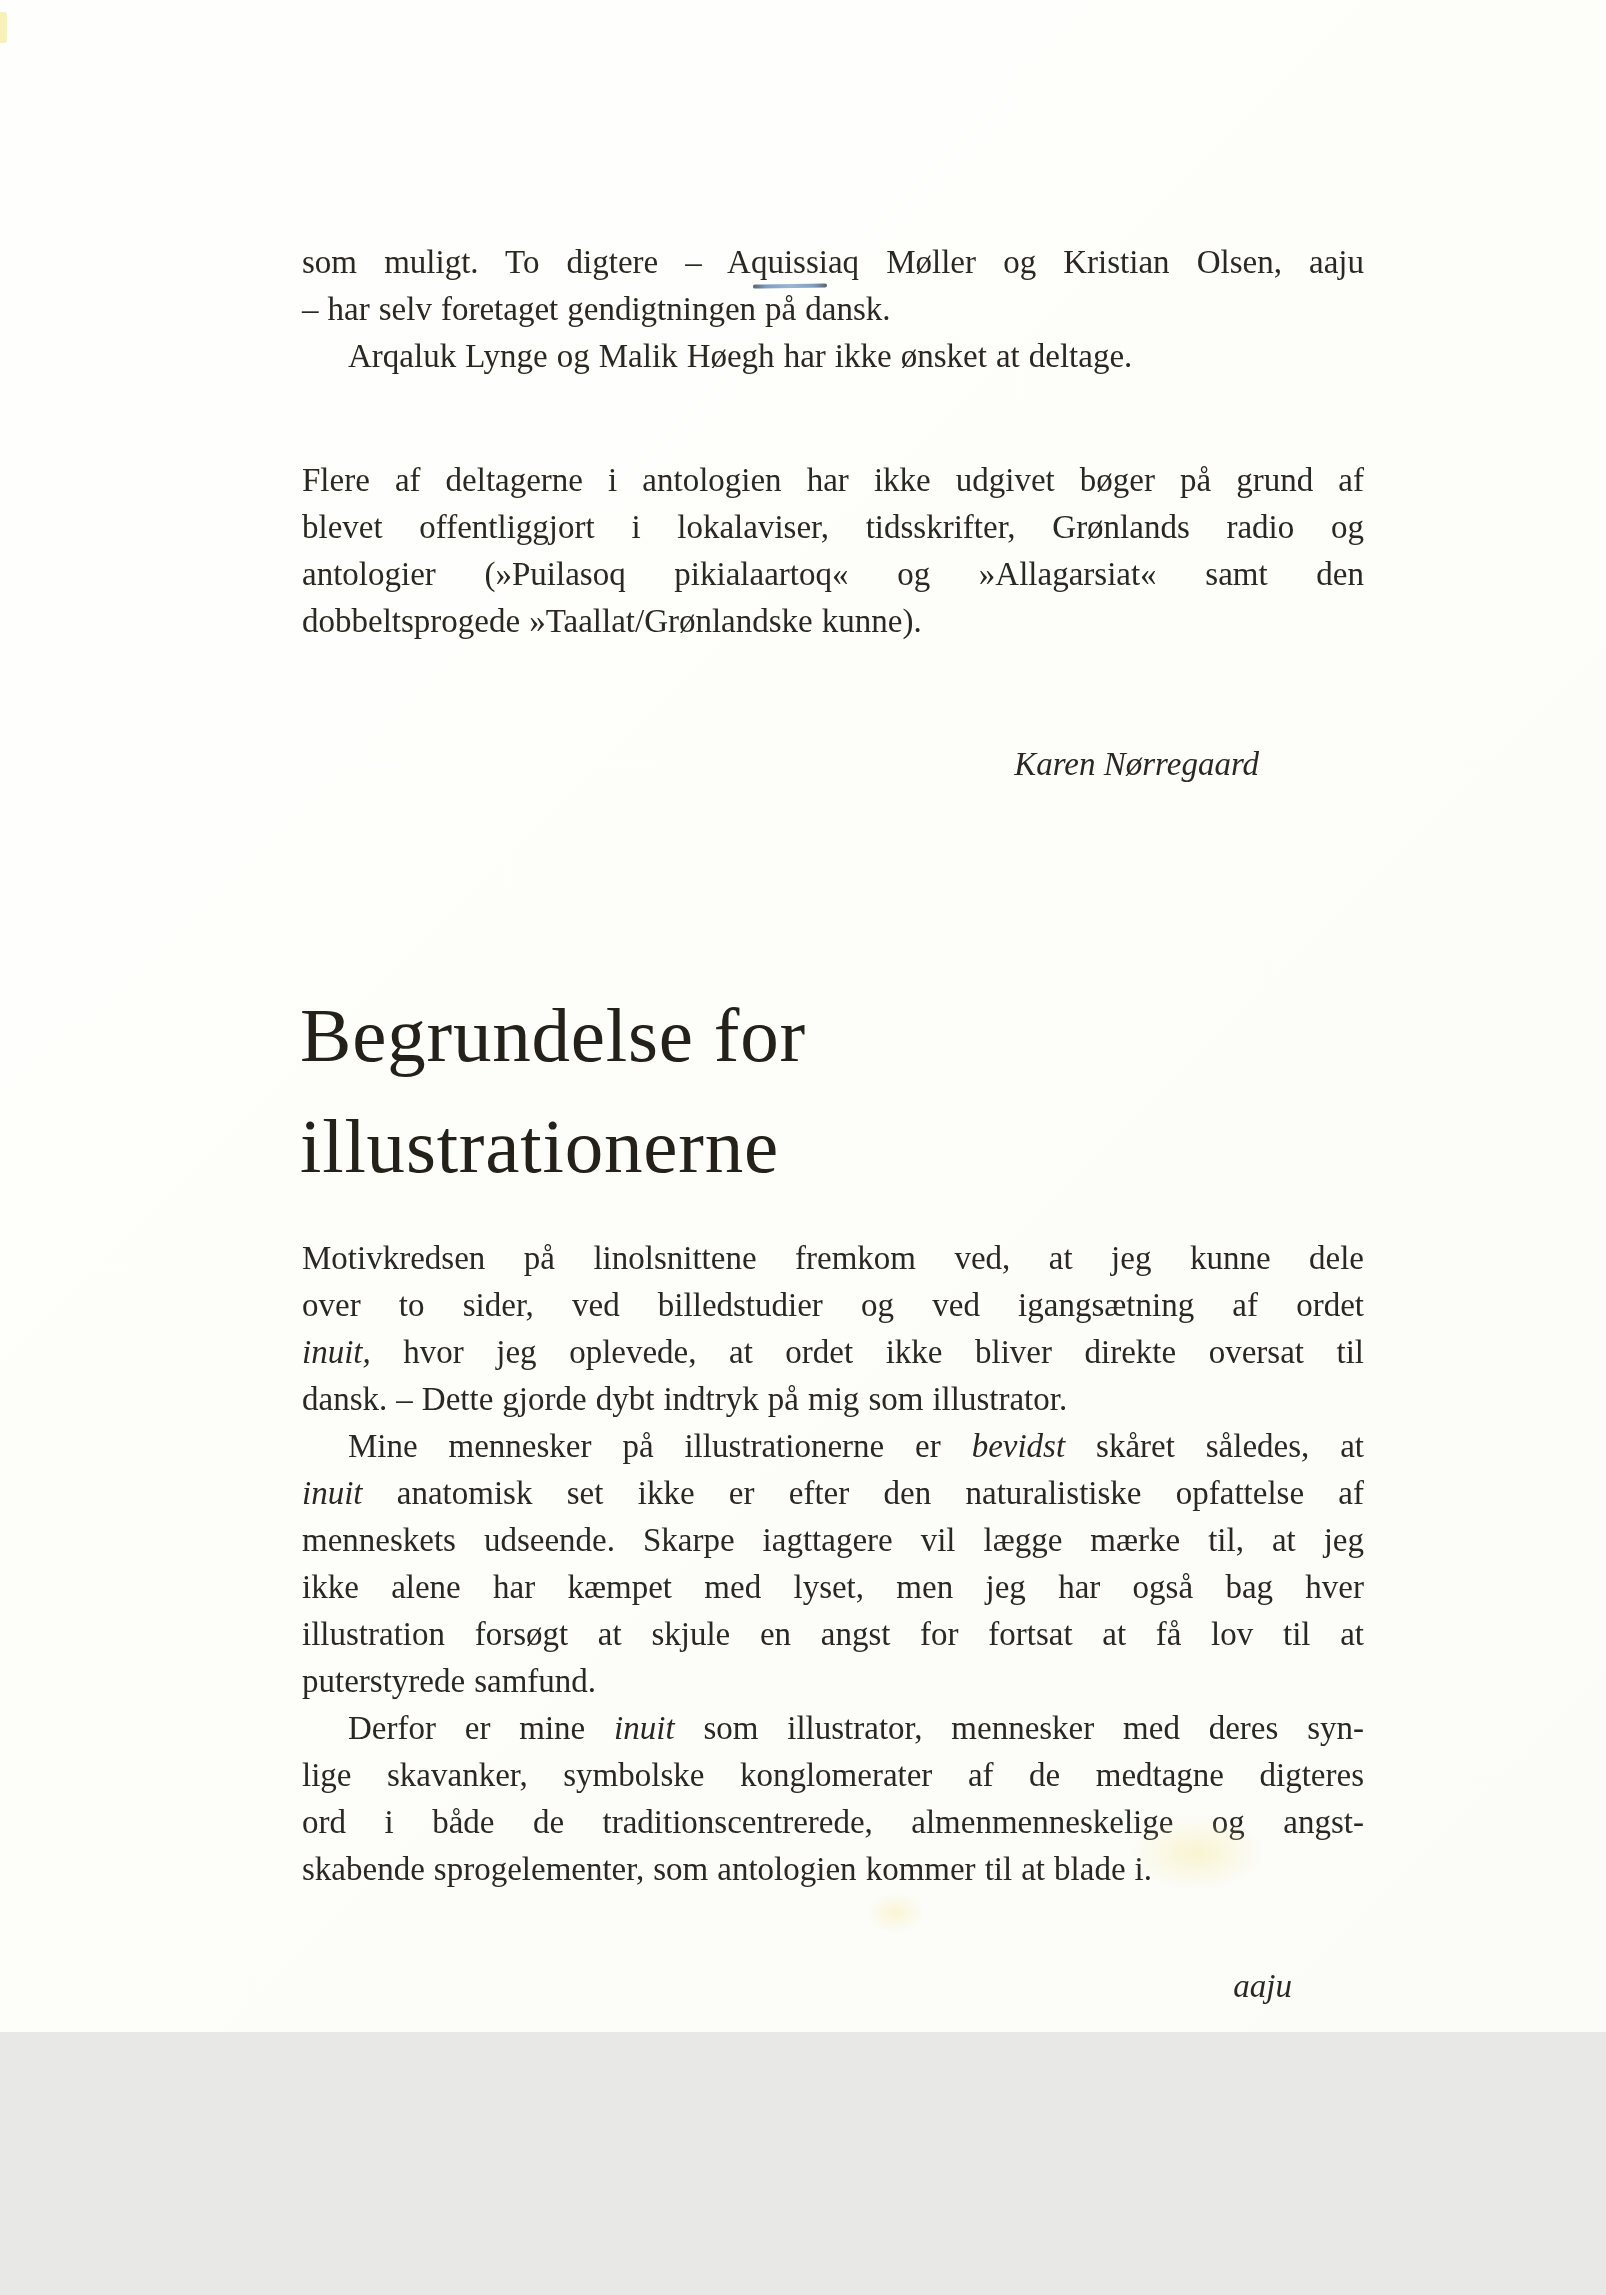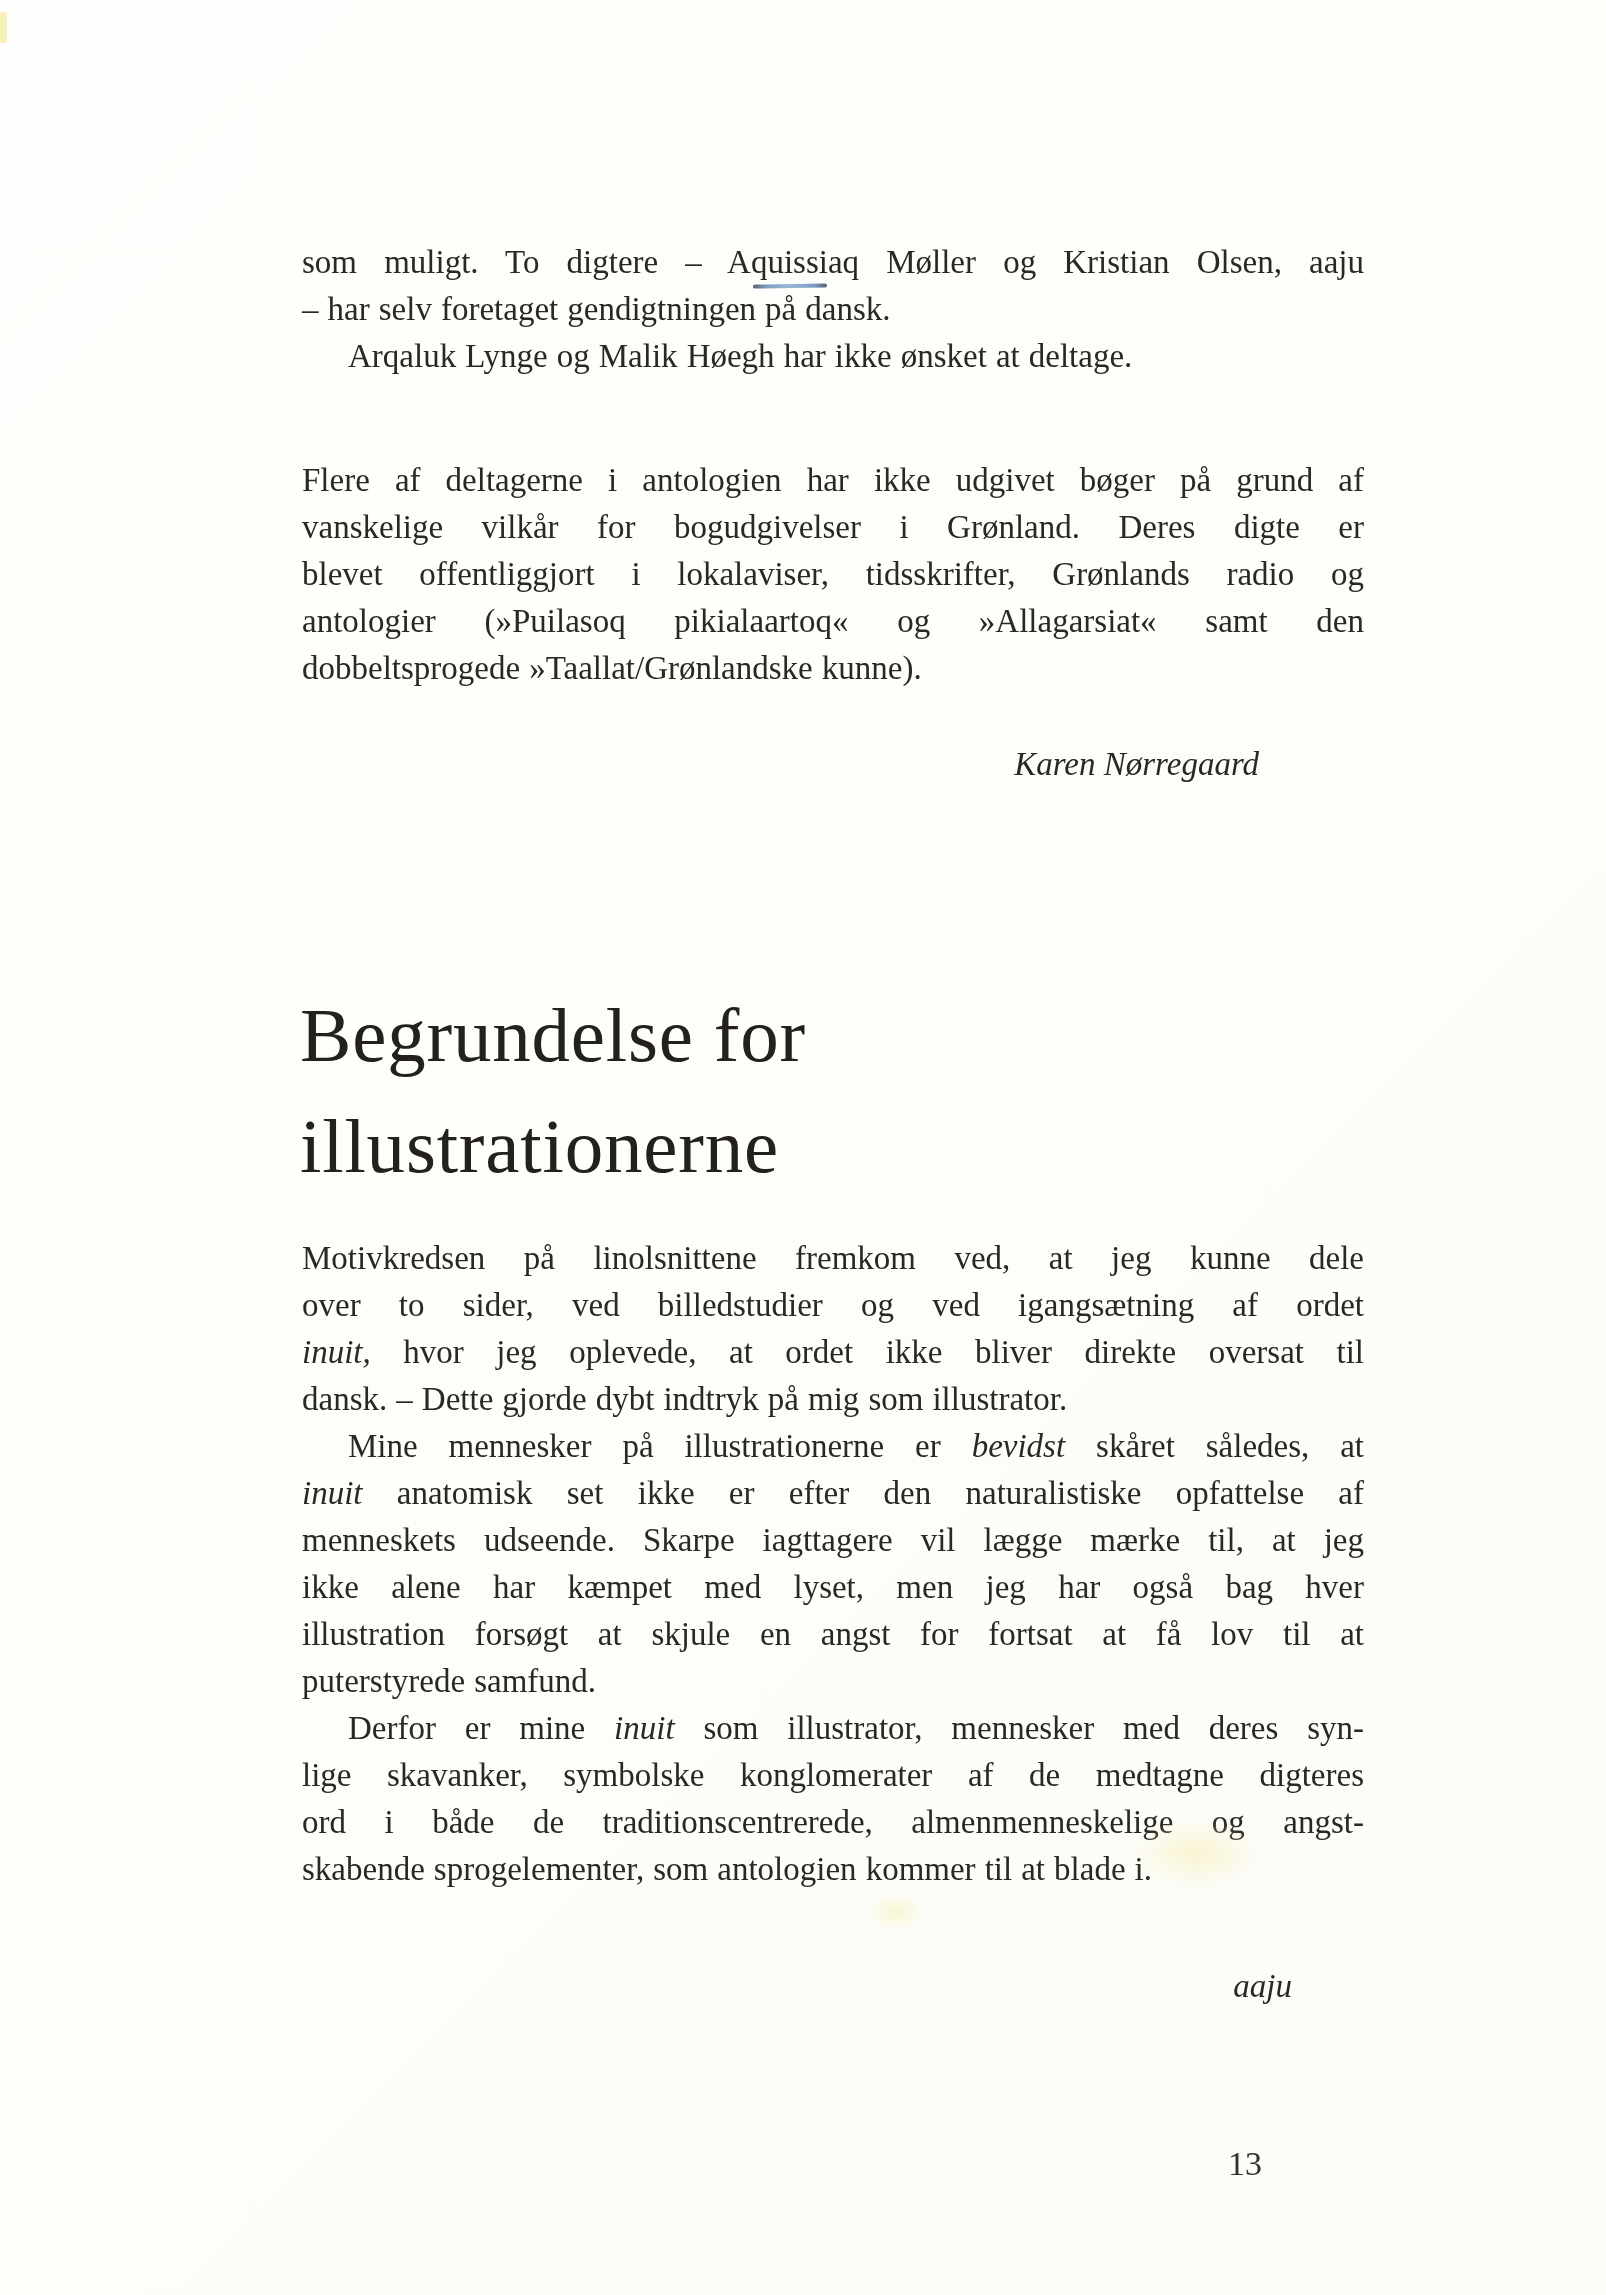--- a/index.html
+++ b/index.html
@@ -3,21 +3,21 @@
 <meta charset="utf-8">
 <style>
   html, body {
     margin: 0;
     padding: 0;
     background: #e8e8e6;
   }
   .page {
     position: relative;
     width: 1607px;
-    height: 2295px;
+    height: 2032px;
     margin: 0 auto;
     background: linear-gradient(135deg, #fefefc 0%, #fdfdfa 55%, #fbfbf7 100%);
     overflow: hidden;
     font-family: "Liberation Serif", serif;
     color: #26241c;
   }
   
   .textcol {
     position: absolute;
     left: 302px;
@@ -119,21 +119,20 @@
   <div class="textcol block-a">
       <div class="line"><span>som muligt. To digtere – Aquissiaq Møller og Kristian Olsen, aaju</span></div>
       <div class="line last"><span>– har selv foretaget gendigtningen på dansk.</span></div>
       <div class="line last indent"><span>Arqaluk Lynge og Malik Høegh har ikke ønsket at deltage.</span></div>
     </div>
 
   <div class="pen-underline"></div>
 
   <div class="textcol block-b">
       <div class="line"><span>Flere af deltagerne i antologien har ikke udgivet bøger på grund af</span></div>
-      <div class="line"><span>vanskelige vilkår for bogudgivelser i Grønland. Deres digte er</span></div>
       <div class="line"><span>blevet offentliggjort i lokalaviser, tidsskrifter, Grønlands radio og</span></div>
       <div class="line"><span>antologier (»Puilasoq pikialaartoq« og »Allagarsiat« samt den</span></div>
       <div class="line last"><span>dobbeltsprogede »Taallat/Grønlandske kunne).</span></div>
     </div>
 
   <div class="sig sig-karen">Karen Nørregaard</div>
 
   <h1 class="heading">
     <span class="hline">Begrundelse for</span>
     <span class="hline">illustrationerne</span>

